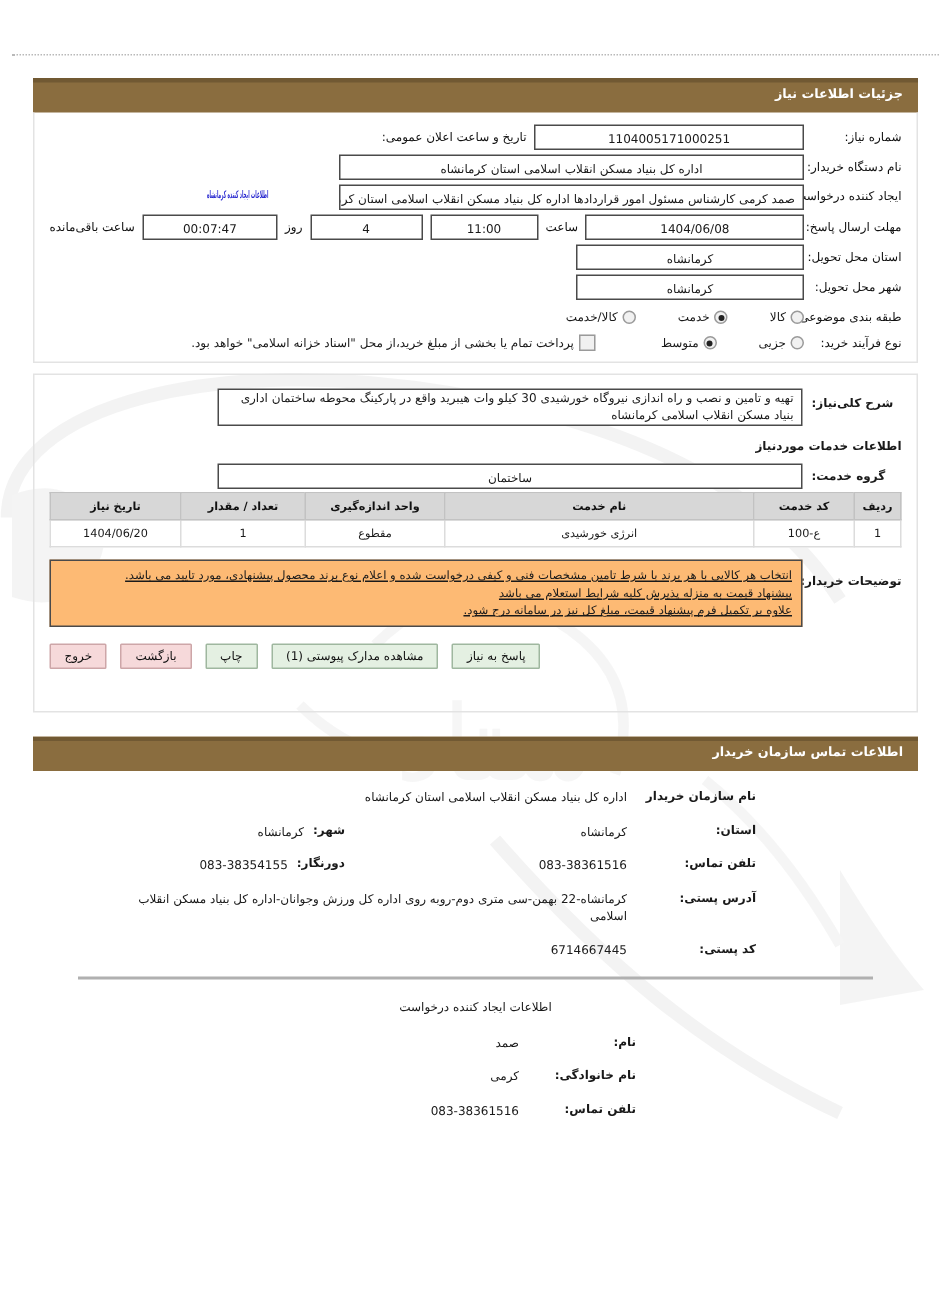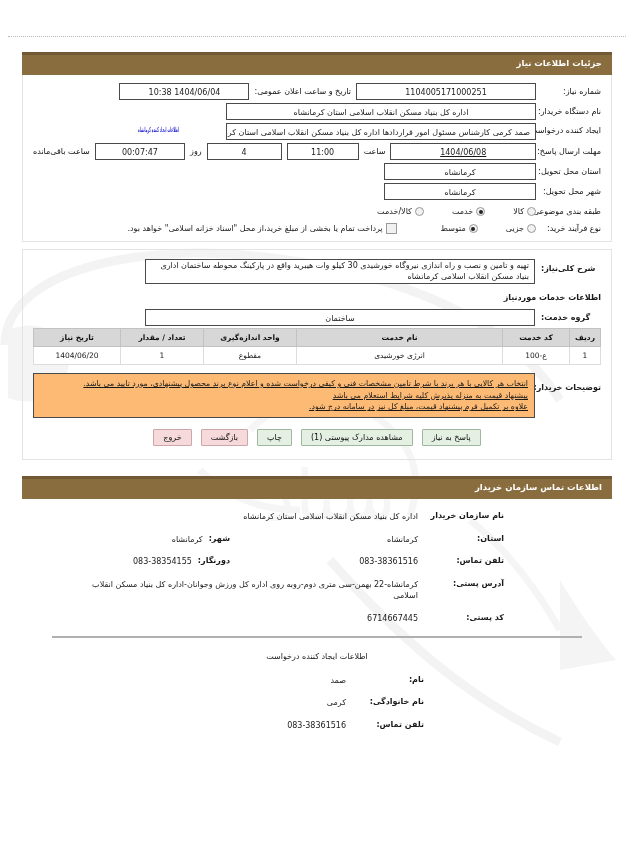--- a/index.html
+++ b/index.html
@@ -97,21 +97,21 @@
     text-align: right;
     display: flex;
     align-items: center;
     justify-content: flex-end;
   }
 
   .w-need    { width: 180px; }
   .w-date    { width: 130px; }
   .w-org     { width: 310px; }
   .w-creator { width: 310px; }
-  .w-dl      { width: 152px; text-decoration: underline; }
+  .w-dl      { width: 152px; }
   .w-time    { width: 75px; }
   .w-days    { width: 78px; }
   .w-remain  { width: 94px; }
   .w-prov    { width: 152px; }
   .w-sum     { width: 390px; }
   .w-grp     { width: 390px; }
 
   .creator-wrap { position: relative; }
   .creator-overlay2 {
     position: absolute;
@@ -213,23 +213,22 @@
     line-height: 1.5;
     text-align: right;
     flex: 1;
     text-decoration: underline;
   }
   .notes-box p { margin: 0; }
 
   
   .btnbar {
     display: flex;
-    justify-content: center;
     gap: 9px;
-    margin: 11px 0 4px 0;
+    margin: 11px 0 19px 0;
     position: relative;
     z-index: 2;
     direction: ltr;
   }
   .btn {
     font-size: 8px;
     padding: 3px 9px;
     border: 1px solid #9fb79f;
     background: #e4f0e2;
     color: #111;
@@ -310,21 +309,20 @@
     <div class="bar">
       <span>جزئیات اطلاعات نیاز</span>
     </div>
 
     <div class="panel">
 
       <div class="row" style="justify-content:flex-start;">
         <div class="lbl w60">شماره نیاز:</div>
         <div class="box w-need">1104005171000251</div>
         <div class="lbl">تاریخ و ساعت اعلان عمومی:</div>
-        <div class="box w-date">1404/06/04 10:38</div>
       </div>
 
       <div class="row" style="justify-content:flex-start;">
         <div class="lbl w60">نام دستگاه خریدار:</div>
         <div class="box w-org">اداره کل بنیاد مسکن انقلاب اسلامی استان کرمانشاه</div>
       </div>
 
       <div class="row" style="justify-content:flex-start;">
         <div class="lbl w60" style="line-height:1.3;">ایجاد کننده درخواست:</div>
         <div class="creator-wrap">

